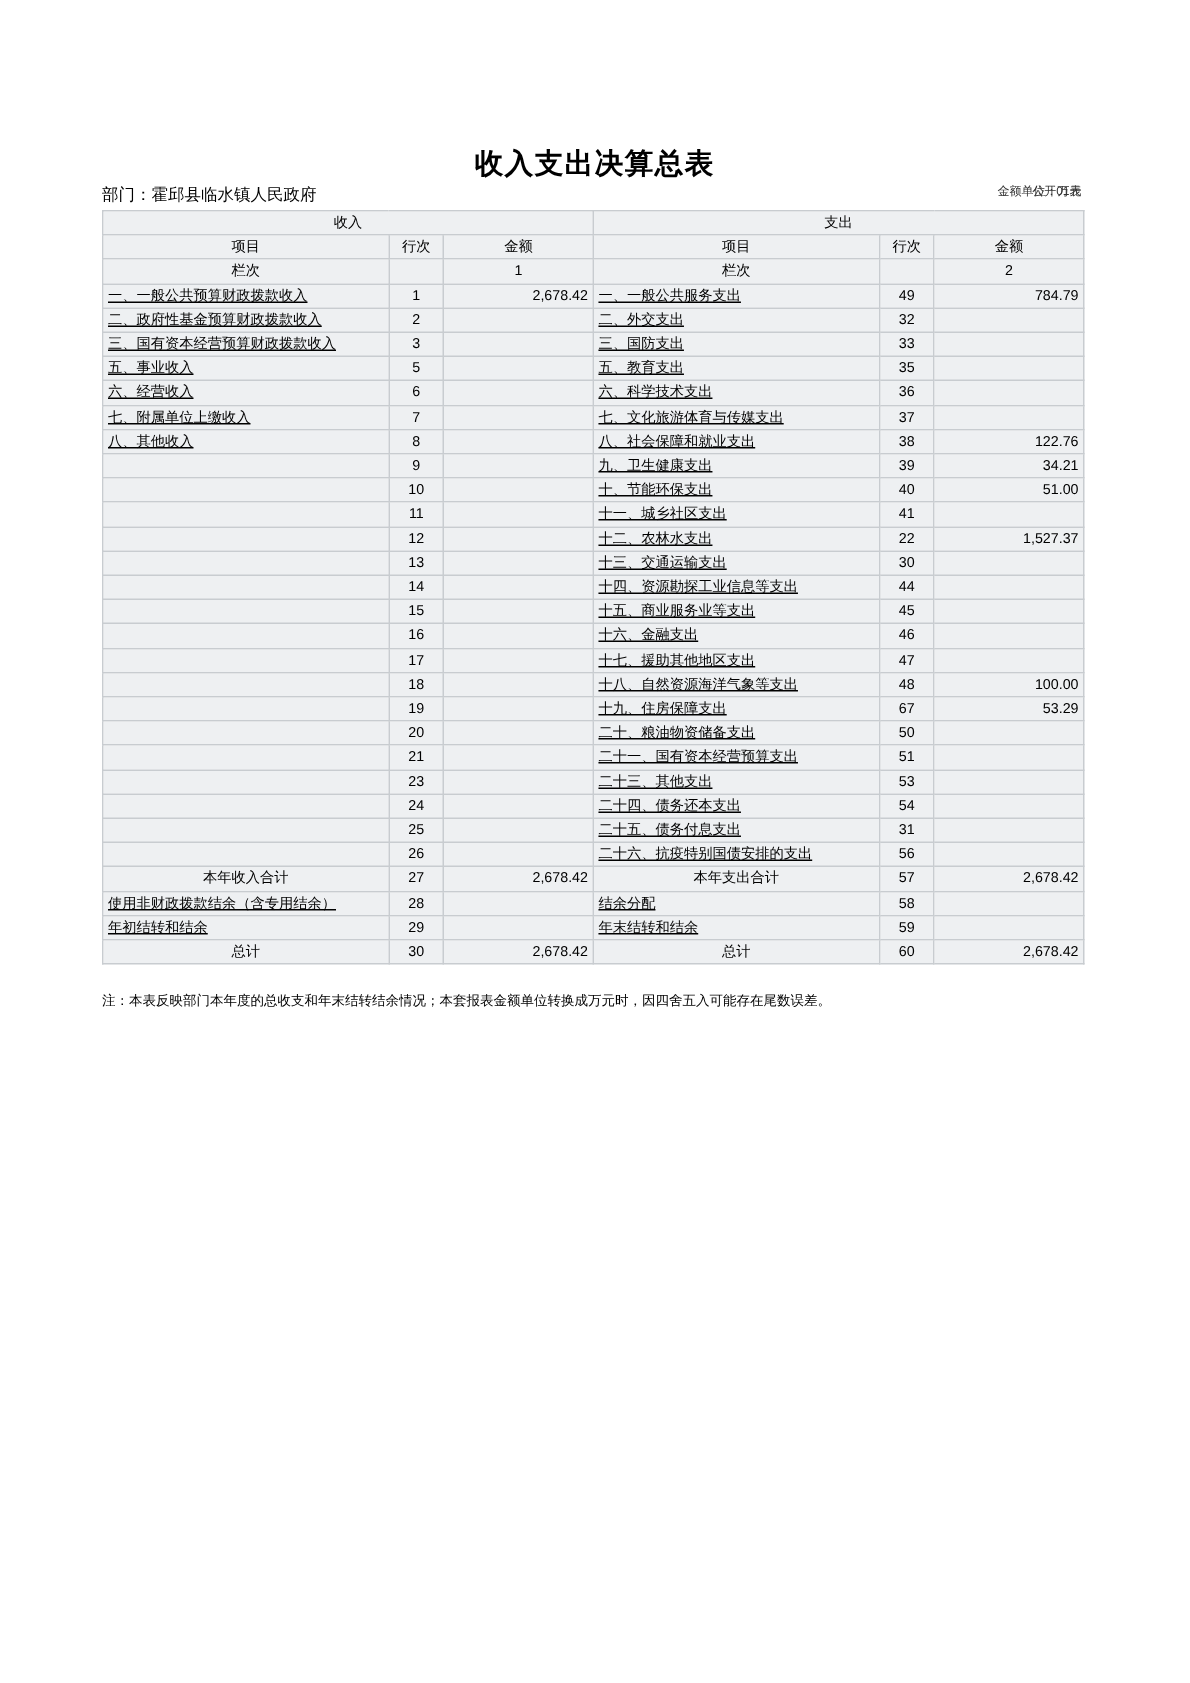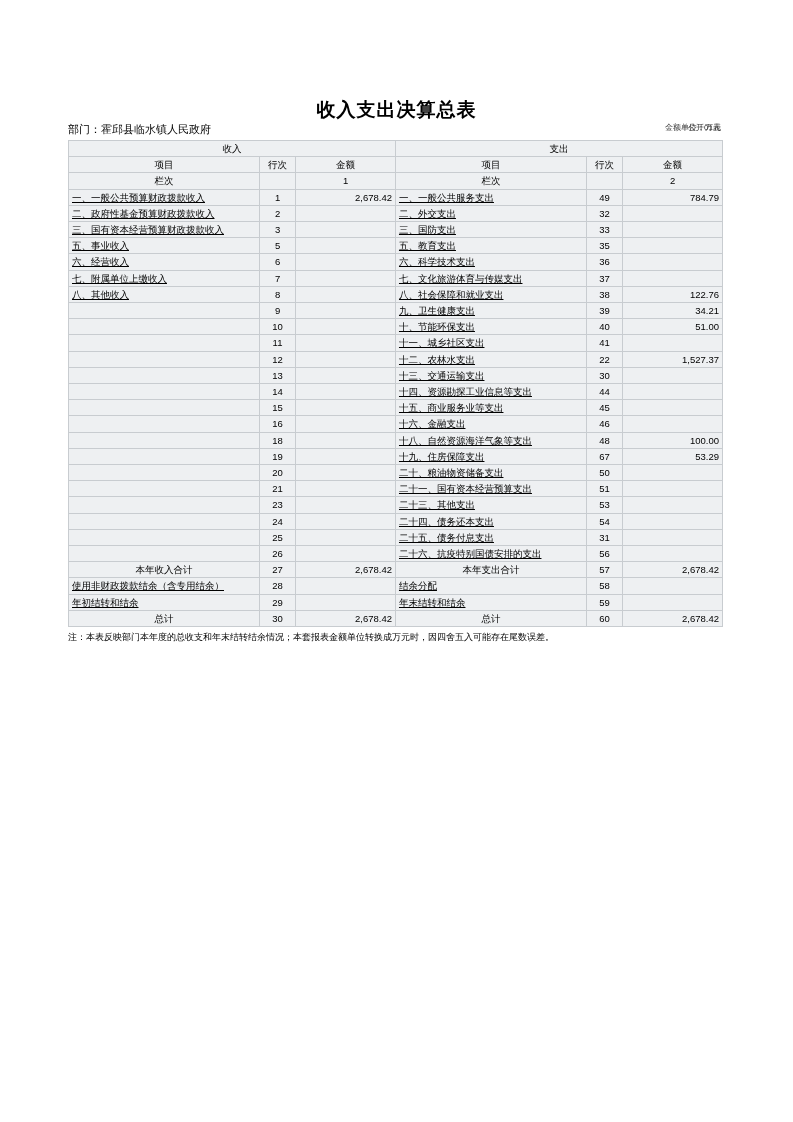--- a/index.html
+++ b/index.html
@@ -76,21 +76,21 @@
   }
   .c-item   { width: 178px; text-align: center; }
   .c-line   { width: 34px;  text-align: center; }
   .c-amount { width: 93px;  text-align: right; padding-right: 6px; }
   .grp-head { text-align: center; }
   .left { text-align: left; padding-left: 5px; text-decoration: underline; }
   .center { text-align: center; }
   .right { text-align: right; padding-right: 6px; }
   .bold { font-weight: bold; }
   .note {
-    margin: 3px 72px 0 68px;
+    margin: 17px 72px 0 68px;
     font-size: 9px;
     line-height: 14px;
   }
 </style>
 </head>
 <body>
 
 <div class="page">
 
   <div class="title">收入支出决算总表</div>
@@ -249,20 +249,28 @@
         <tr>
           <td class="left"></td>
           <td class="center">16</td>
           <td class="right"></td>
           <td class="left">十六、金融支出</td>
           <td class="center">46</td>
           <td class="right"></td>
         </tr>
         <tr>
           <td class="left"></td>
+          <td class="center">17</td>
+          <td class="right"></td>
+          <td class="left">十七、援助其他地区支出</td>
+          <td class="center">47</td>
+          <td class="right"></td>
+        </tr>
+        <tr>
+          <td class="left"></td>
           <td class="center">18</td>
           <td class="right"></td>
           <td class="left">十八、自然资源海洋气象等支出</td>
           <td class="center">48</td>
           <td class="right">100.00</td>
         </tr>
         <tr>
           <td class="left"></td>
           <td class="center">19</td>
           <td class="right"></td>

